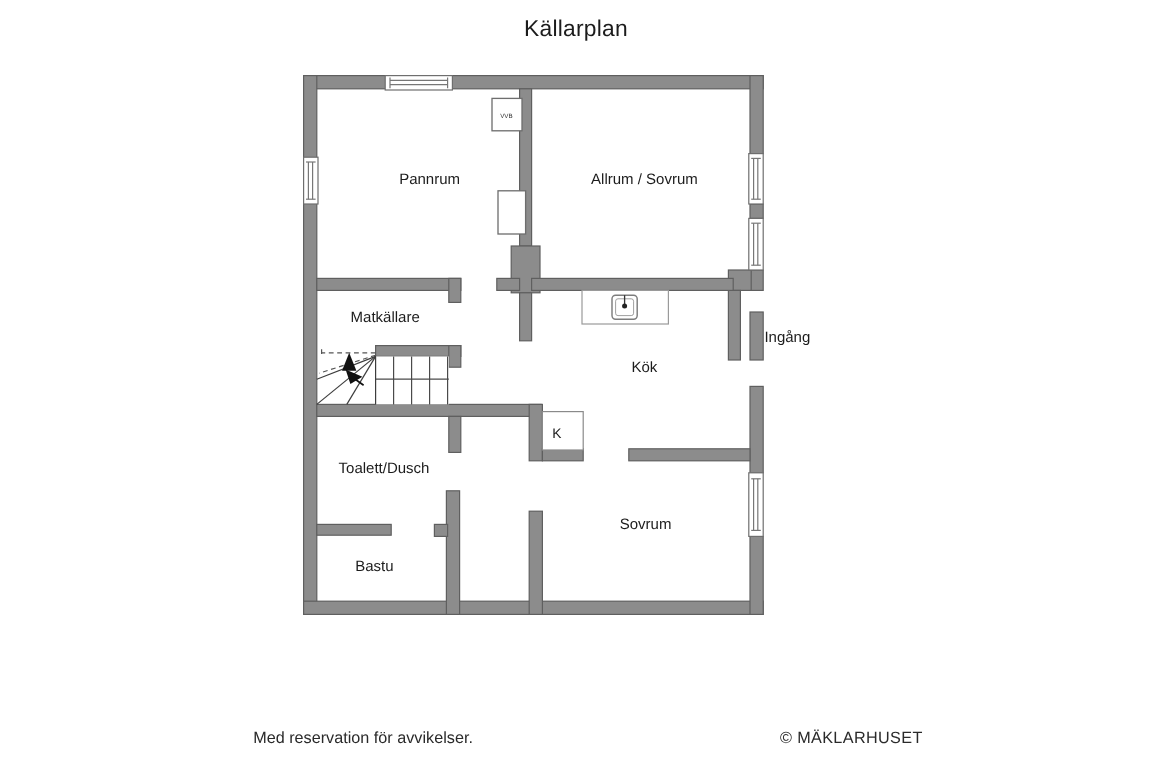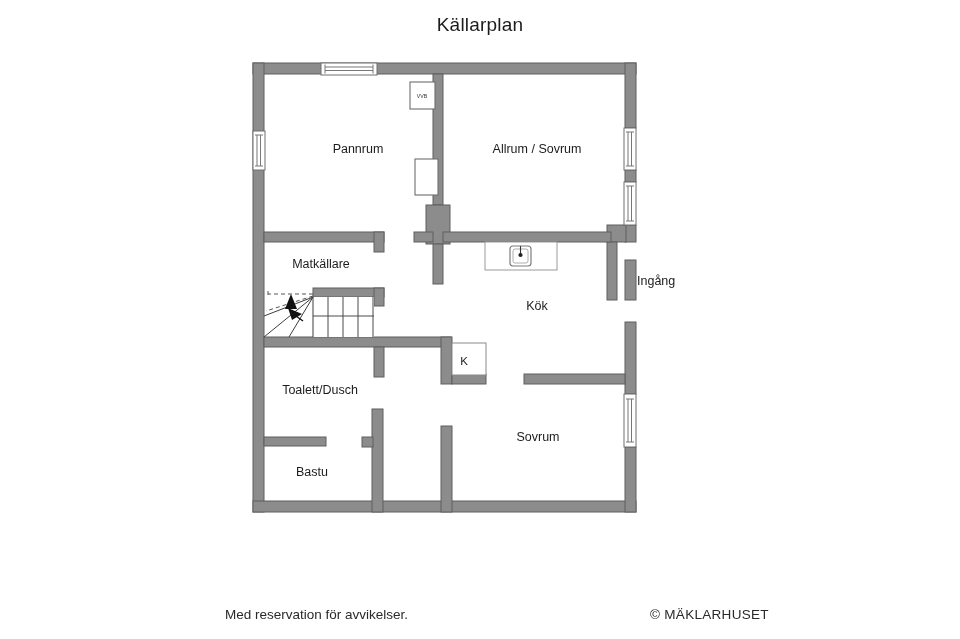--- a/index.html
+++ b/index.html
@@ -30,21 +30,21 @@
     position: absolute;
     top: 0;
     left: 0;
   }
   .footer-text {
     position: absolute;
     font-size: 13.5px;
     color: #2a2a2a;
     white-space: nowrap;
   }
-  #disclaimer-text { left: 225px; top: 607px; }
+  #disclaimer-text { left: 211px; top: 607px; }
   #copyright-text  { left: 650px; top: 607px; letter-spacing: 0.3px; text-align: center; }
   .room-label {
     font-family: "Liberation Sans", sans-serif;
     font-size: 12.5px;
     fill: #1c1c1c;
   }
   .small-label {
     font-family: "Liberation Sans", sans-serif;
     font-size: 11.5px;
     fill: #1c1c1c;

